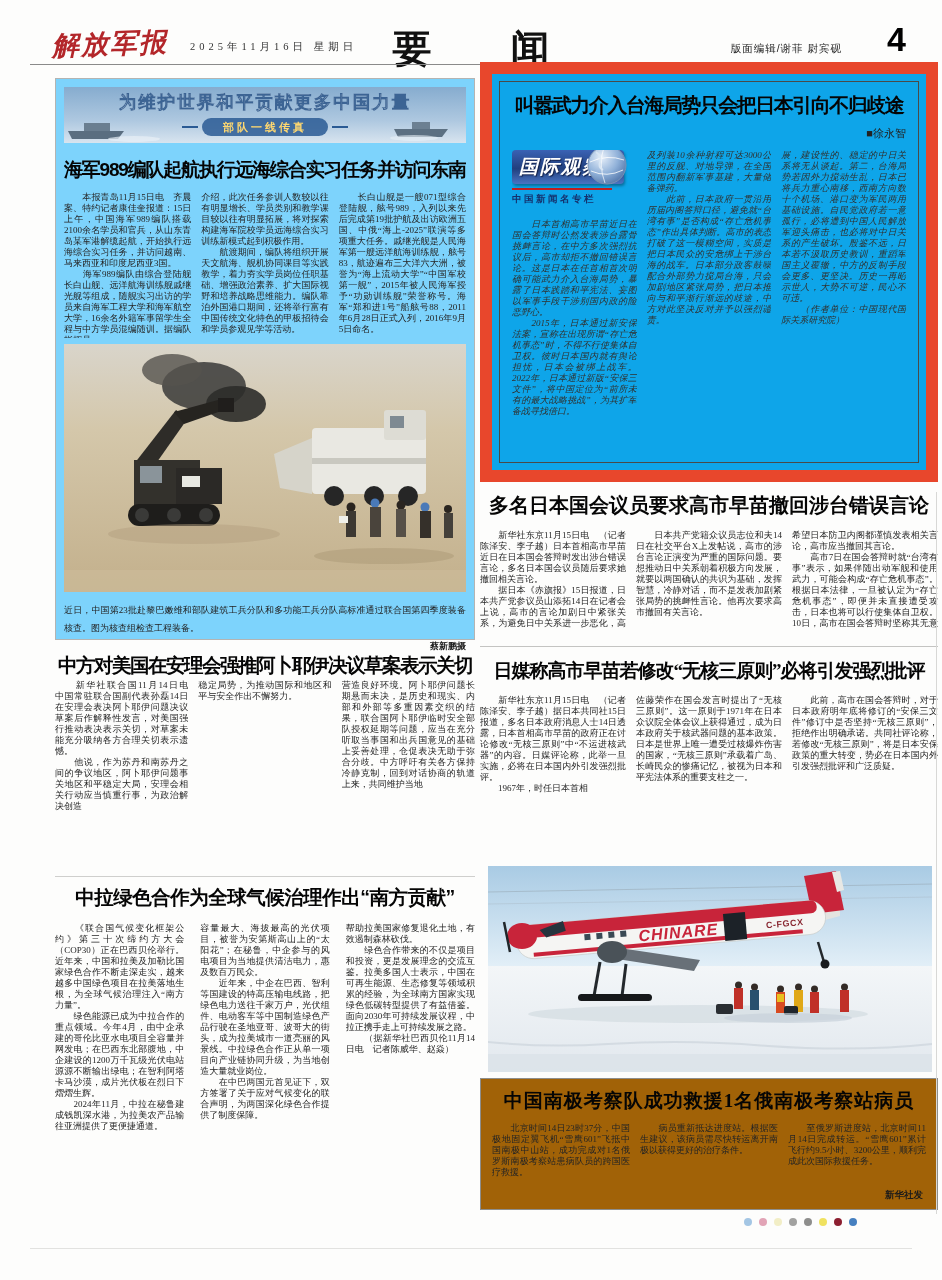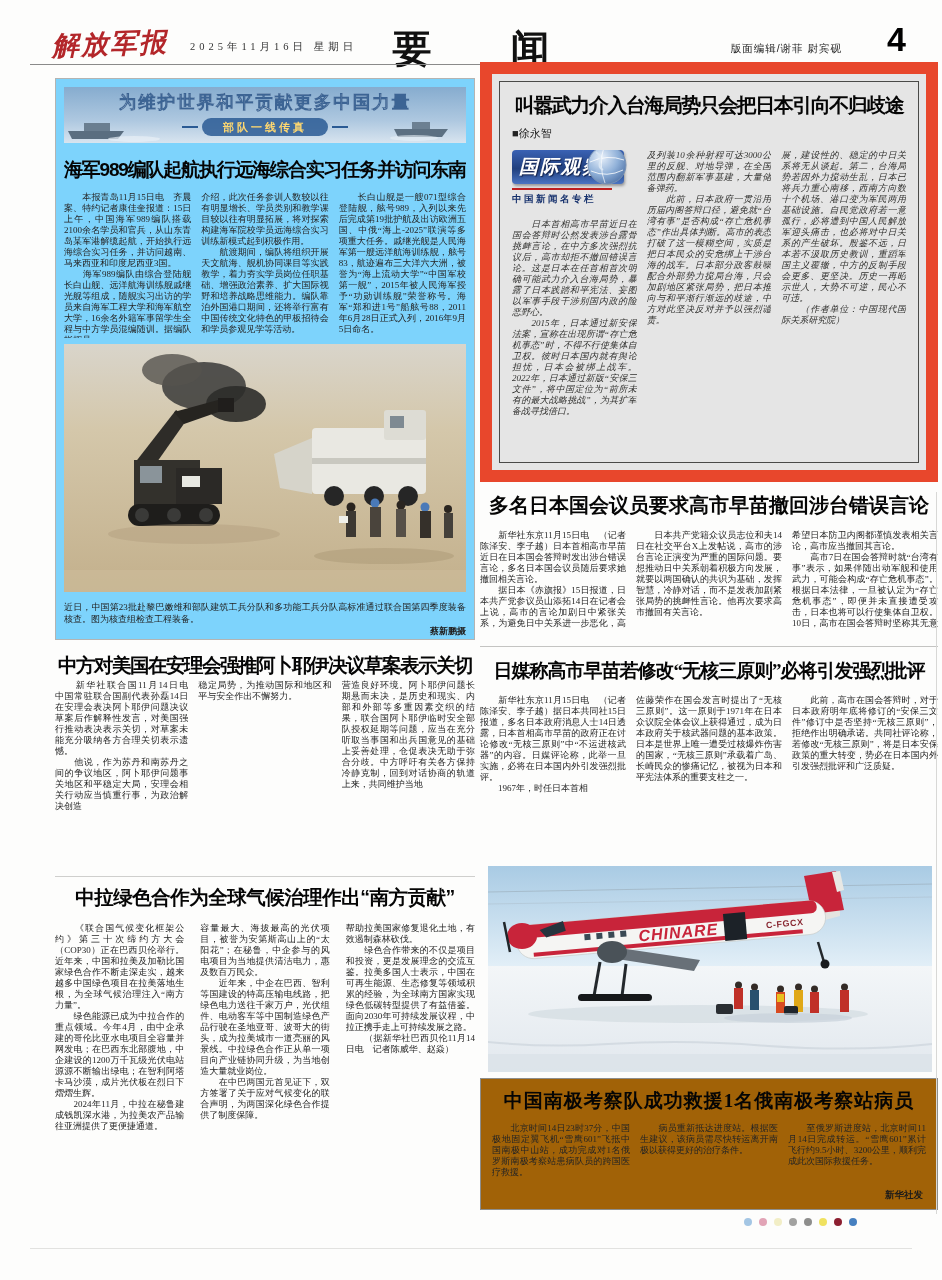--- a/index.html
+++ b/index.html
@@ -25,35 +25,35 @@
           white-space:nowrap;overflow:hidden;text-align:center;}
   .cols{display:flex;gap:10px;}
   .ncol{flex:1;font-size:9px;line-height:11px;text-align:justify;white-space:pre-line;
         overflow:hidden;color:#242424;}
   .kai .ncol{font-style:italic;color:#30302e;}
   
   .navy-box{position:absolute;left:55px;top:78px;width:420px;height:562px;border:1px solid #b4b4b2;
             background:#7dd3fc;padding:8px;box-sizing:border-box;}
   .navy-hl{margin-top:10px;font-size:19px;letter-spacing:-1.2px;}
   .navy-body{margin-top:9px;height:146px;}
-  .caption{margin-top:5px;font-size:9px;line-height:12px;text-align:justify;color:#222;}
+  .caption{margin-top:5px;font-size:9px;line-height:18px;text-align:justify;color:#222;}
   .caption-credit{display:block;text-align:right;font-weight:bold;}
   .unsc{position:absolute;left:55px;top:652px;width:420px;}
   .unsc-hl{font-size:19.5px;letter-spacing:-1.5px;}
   .unsc-body{margin-top:1px;height:168px;}
   .latam{position:absolute;left:55px;top:884px;width:420px;}
   .latam-hl{font-size:19.5px;letter-spacing:-0.5px;text-align:center;}
   .latam-body{margin-top:12px;height:300px;gap:16px;}
   .left-sep{position:absolute;left:55px;top:876px;width:420px;border-top:1px solid #cfcfcd;}
   
   .intl-box{position:absolute;left:480px;top:62px;width:458px;height:420px;box-sizing:border-box;
-            border:12px solid #e8472c;background:#e5e5e5;padding:7px;}
+            border:12px solid #e8472c;background:#0ea5e9;padding:7px;}
   .intl-inner{height:100%;box-sizing:border-box;border:1px solid #4a4a48;padding:10px 12px;}
   .intl-hl{font-size:20px;letter-spacing:-1.5px;text-align:center;}
-  .intl-byline{text-align:left;font-size:11px;margin-top:7px;color:#222;}
+  .intl-byline{text-align:right;font-size:11px;margin-top:7px;color:#222;}
   .intl-cols{margin-top:9px;height:292px;}
   .obs-logo{width:100%;height:62px;position:relative;margin-bottom:7px;}
   .obs-bar{position:relative;height:34px;width:112px;border-radius:4px;
            background:linear-gradient(180deg,#3a62b4 0%,#21407e 55%,#4a74c2 100%);
            box-shadow:1px 2px 3px rgba(0,0,0,.35);}
   .obs-bar span{position:absolute;left:7px;top:4px;font-family:"Liberation Sans",sans-serif;
            font-weight:bold;font-size:19px;color:#fff;letter-spacing:2px;font-style:italic;
            text-shadow:1px 1px 1px #12214a;}
   .obs-globe{position:absolute;right:-4px;top:-6px;}
   .obs-redline{width:100px;height:2px;background:#c02020;margin-top:4px;}

